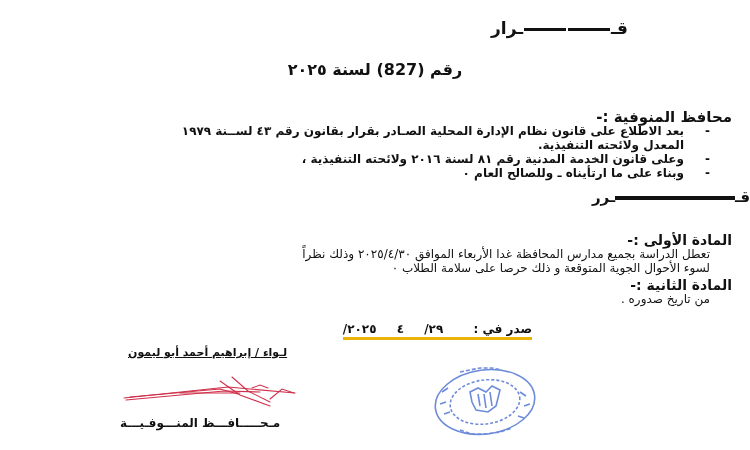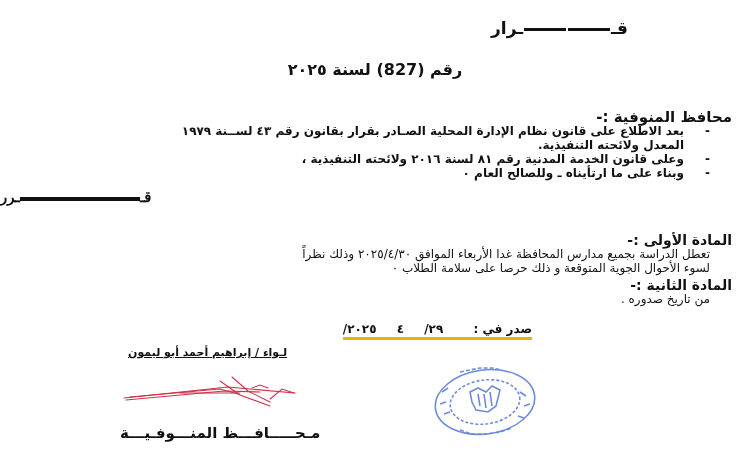--- a/index.html
+++ b/index.html
@@ -7,29 +7,29 @@
     body { position: relative; font-family: "DejaVu Sans", sans-serif; color: #111; direction: rtl; }
     .abs { position: absolute; white-space: nowrap; }
     .title { left: 0; width: 628px; text-align: right; top: 18px; font-size: 17px; font-weight: bold; }
     .title .bar { display: inline-block; width: 42px; height: 3px; background: #111; vertical-align: middle; margin: 0 1px; }
     .subtitle { left: 0; width: 750px; text-align: center; top: 60px; font-size: 16px; font-weight: bold; }
     .gov-heading { right: 18px; top: 108px; font-size: 15px; font-weight: bold; }
     .preamble { right: 40px; top: 124px; width: 640px; font-size: 12px; line-height: 14px; font-weight: bold; }
     .preamble li { list-style: none; position: relative; padding-right: 26px; white-space: nowrap; }
     .preamble li .dash { position: absolute; right: 0; top: 0; }
     .preamble li .cont { display: block; }
-    .decide { left: 0; width: 750px; top: 188px; text-align: left; font-size: 15px; font-weight: bold; font-family: Liberation Serif, serif; }
+    .decide { left: 0; width: 750px; top: 188px; text-align: right; font-size: 15px; font-weight: bold; }
     .decide .line { display: inline-block; width: 120px; height: 4px; background: #111; vertical-align: middle; }
     .article-head { right: 18px; font-size: 14px; font-weight: bold; }
     .article-body { right: 40px; width: 660px; font-size: 12px; line-height: 14px; font-weight: normal; }
     .article-body span { display: block; white-space: nowrap; }
     .issued { right: 218px; top: 322px; font-size: 12px; font-weight: bold; border-bottom: 3px solid #eab308; padding-bottom: 1px; }
     .issued span { display: inline-block; }
     .signer { left: 128px; top: 346px; font-size: 11px; font-weight: bold; direction: rtl; text-decoration: underline; }
-    .gov-sign { left: 120px; top: 416px; font-size: 15px; font-weight: bold; letter-spacing: 1px; margin-top: 8px; }
+    .gov-sign { left: 120px; top: 416px; font-size: 12px; font-weight: bold; letter-spacing: 1px; }
     .signature { left: 120px; top: 375px; }
     .stamp { left: 430px; top: 362px; }
   </style>
 </head>
 <body>
 
 <div class="abs title">
   <span>قـ</span><span class="bar"></span><span class="bar"></span><span>ـرار</span>
 </div>
 

